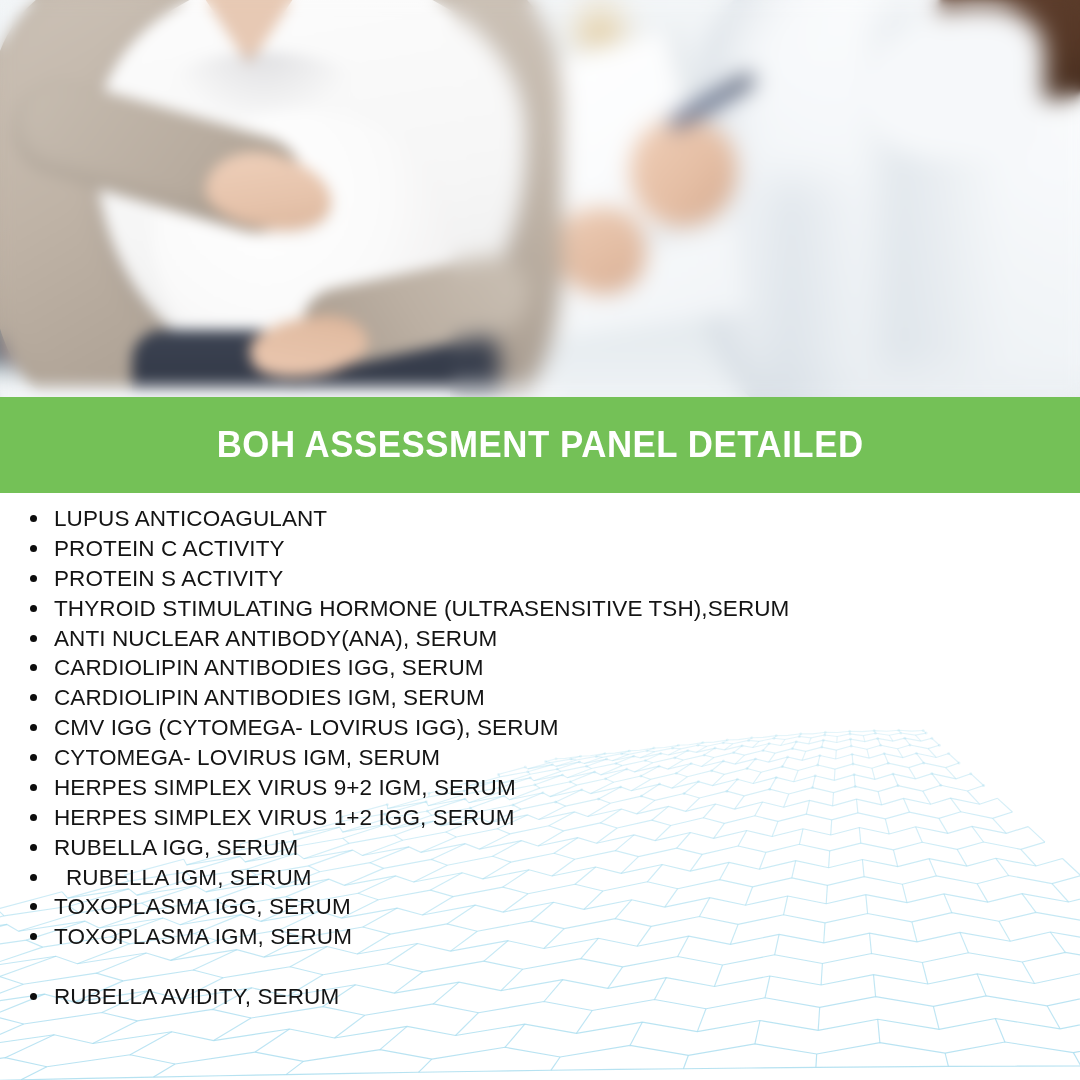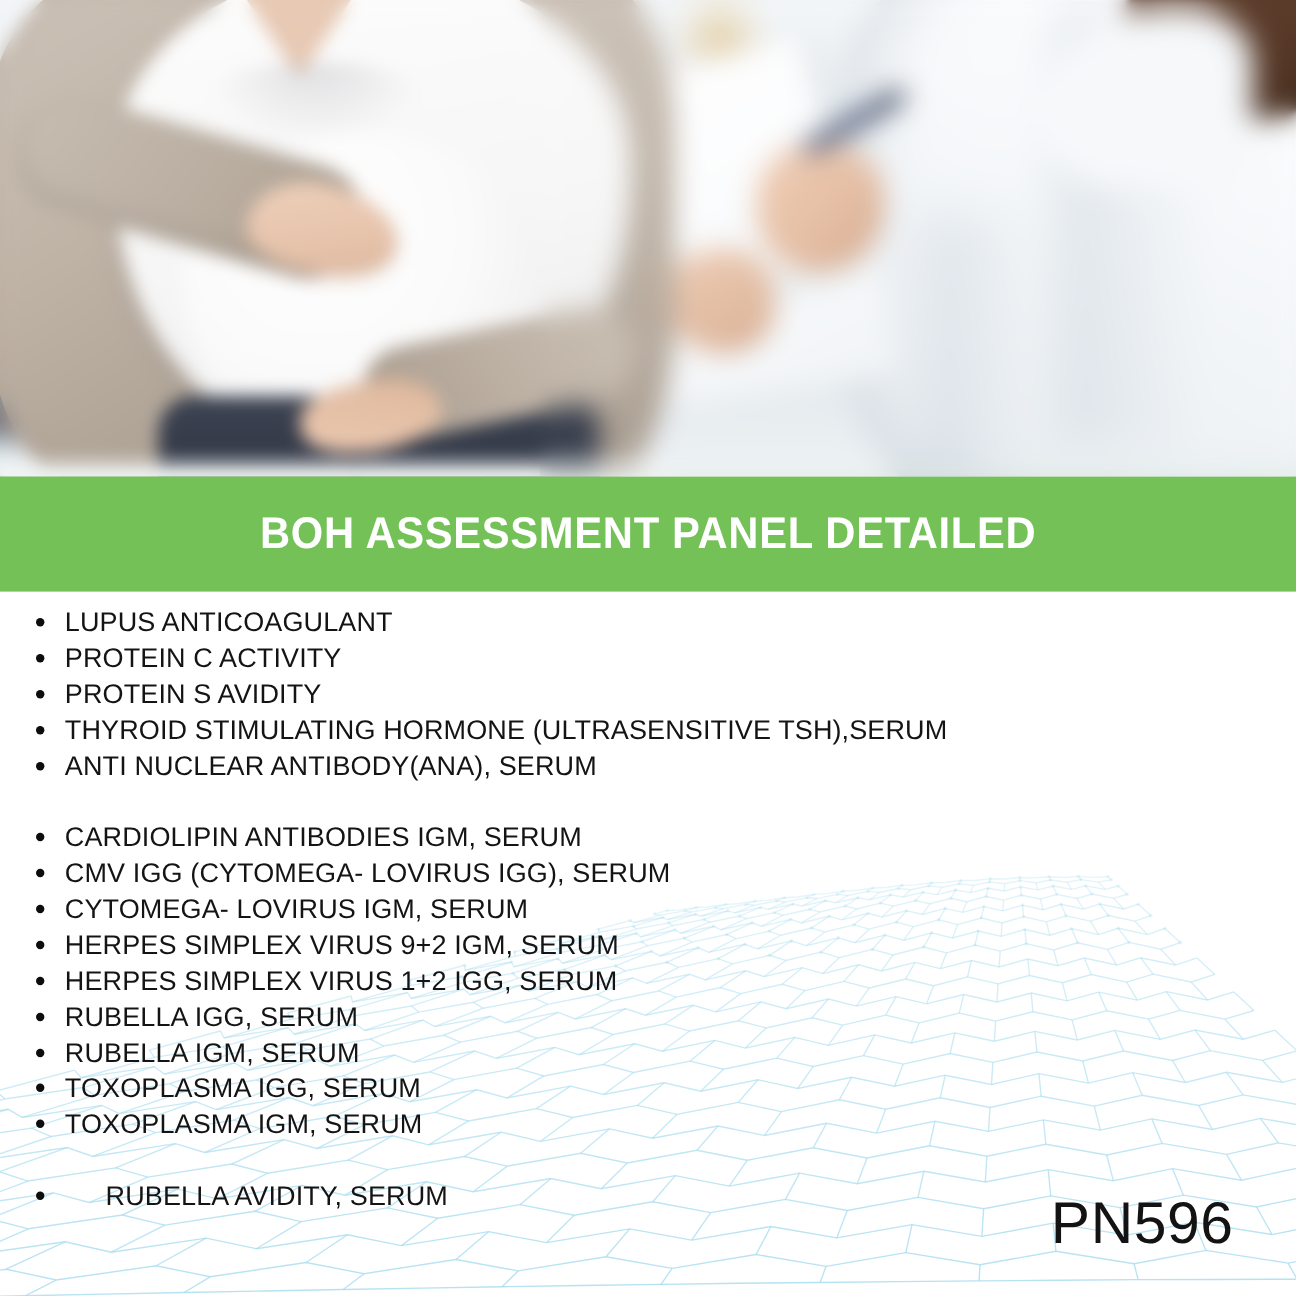--- a/index.html
+++ b/index.html
@@ -944,30 +944,34 @@
   <li class="panel-item" style="top: 15px;">
         <span class="bullet" style="background: rgb(13, 13, 13);"></span>
         <span class="item-text" style="color: rgb(20, 20, 20);">LUPUS ANTICOAGULANT</span>
       </li>
       <li class="panel-item" style="top: 44.88px; text-align: center;">
         <span class="bullet" style="background: rgb(13, 13, 13);"></span>
         <span class="item-text" style="color: rgb(20, 20, 20);">PROTEIN C ACTIVITY</span>
       </li>
       <li class="panel-item" style="top: 74.76px;">
         <span class="bullet" style="background: rgb(13, 13, 13);"></span>
-        <span class="item-text" style="color: rgb(20, 20, 20);">PROTEIN S AVIDITY</span>
+        <span class="item-text" style="color: rgb(20, 20, 20);">PROTEIN S ACTIVITY</span>
       </li>
       <li class="panel-item" style="top: 104.64px;">
         <span class="bullet" style="background: rgb(13, 13, 13);"></span>
         <span class="item-text" style="color: rgb(20, 20, 20);">THYROID STIMULATING HORMONE (ULTRASENSITIVE TSH),SERUM</span>
       </li>
       <li class="panel-item" style="top: 134.52px;">
         <span class="bullet" style="background: rgb(13, 13, 13);"></span>
         <span class="item-text" style="color: rgb(20, 20, 20);">ANTI NUCLEAR ANTIBODY(ANA), SERUM</span>
       </li>
+      <li class="panel-item" style="top: 164.4px;">
+        <span class="bullet" style="background: rgb(13, 13, 13);"></span>
+        <span class="item-text" style="color: rgb(20, 20, 20);">CARDIOLIPIN ANTIBODIES IGG, SERUM</span>
+      </li>
       <li class="panel-item" style="top: 194.28px;">
         <span class="bullet" style="background: rgb(13, 13, 13);"></span>
         <span class="item-text" style="color: rgb(20, 20, 20);">CARDIOLIPIN ANTIBODIES IGM, SERUM</span>
       </li>
       <li class="panel-item" style="top: 224.16px;">
         <span class="bullet" style="background: rgb(13, 13, 13);"></span>
         <span class="item-text" style="color: rgb(20, 20, 20);">CMV IGG (CYTOMEGA- LOVIRUS IGG), SERUM</span>
       </li>
       <li class="panel-item" style="top: 254.04px;">
         <span class="bullet" style="background: rgb(13, 13, 13);"></span>
@@ -978,33 +982,32 @@
         <span class="item-text" style="color: rgb(20, 20, 20);">HERPES SIMPLEX VIRUS 9+2 IGM, SERUM</span>
       </li>
       <li class="panel-item" style="top: 313.8px;">
         <span class="bullet" style="background: rgb(13, 13, 13);"></span>
         <span class="item-text" style="color: rgb(20, 20, 20);">HERPES SIMPLEX VIRUS 1+2 IGG, SERUM</span>
       </li>
       <li class="panel-item" style="top: 343.68px;">
         <span class="bullet" style="background: rgb(13, 13, 13);"></span>
         <span class="item-text" style="color: rgb(20, 20, 20);">RUBELLA IGG, SERUM</span>
       </li>
-      <li class="panel-item" style="top: 373.56px;">
+      <li class="panel-item" style="top: 373.56px; gap: 12px;">
         <span class="bullet" style="background: rgb(13, 13, 13);"></span>
         <span class="item-text" style="color: rgb(20, 20, 20);">RUBELLA IGM, SERUM</span>
       </li>
       <li class="panel-item" style="top: 403.44px;">
         <span class="bullet" style="background: rgb(13, 13, 13);"></span>
         <span class="item-text" style="color: rgb(20, 20, 20);">TOXOPLASMA IGG, SERUM</span>
       </li>
       <li class="panel-item" style="top: 433.32px;">
         <span class="bullet" style="background: rgb(13, 13, 13);"></span>
         <span class="item-text" style="color: rgb(20, 20, 20);">TOXOPLASMA IGM, SERUM</span>
       </li>
       <li class="panel-item" style="top: 493.08px;">
         <span class="bullet" style="background: rgb(13, 13, 13);"></span>
-        <span class="item-text" style="color: rgb(20, 20, 20); margin-left: 34px;">RUBELLA AVIDITY, SERUM</span>
+        <span class="item-text" style="color: rgb(20, 20, 20);">RUBELLA AVIDITY, SERUM</span>
       </li>
     </ul>
 
-  <div class="pn-code">PN596</div>
 
 </div>
 
 </body></html>

